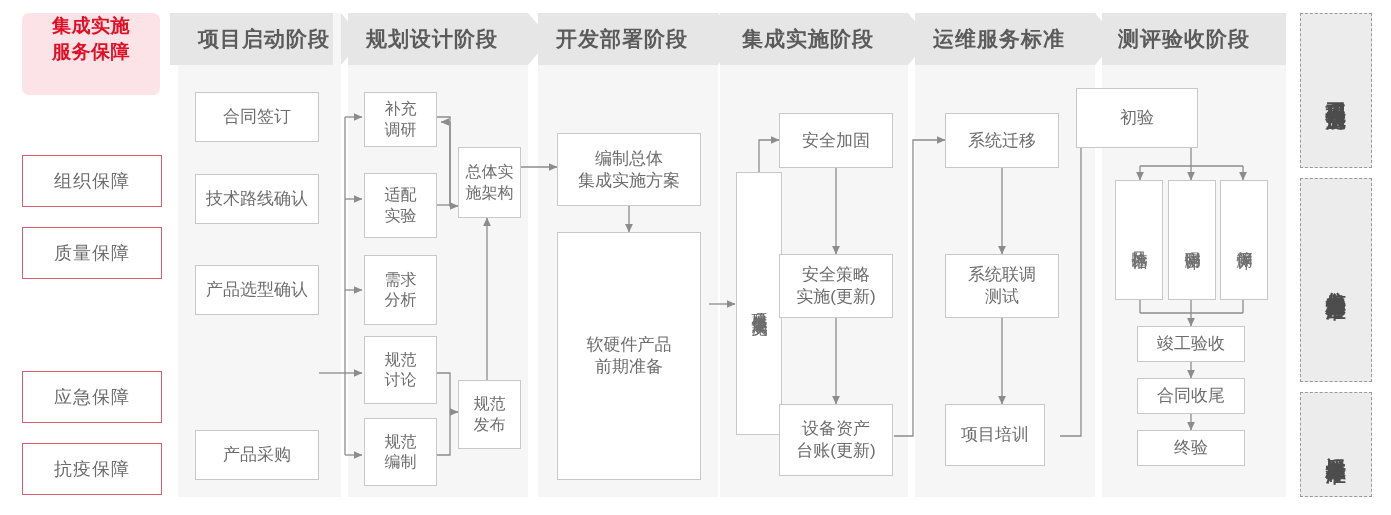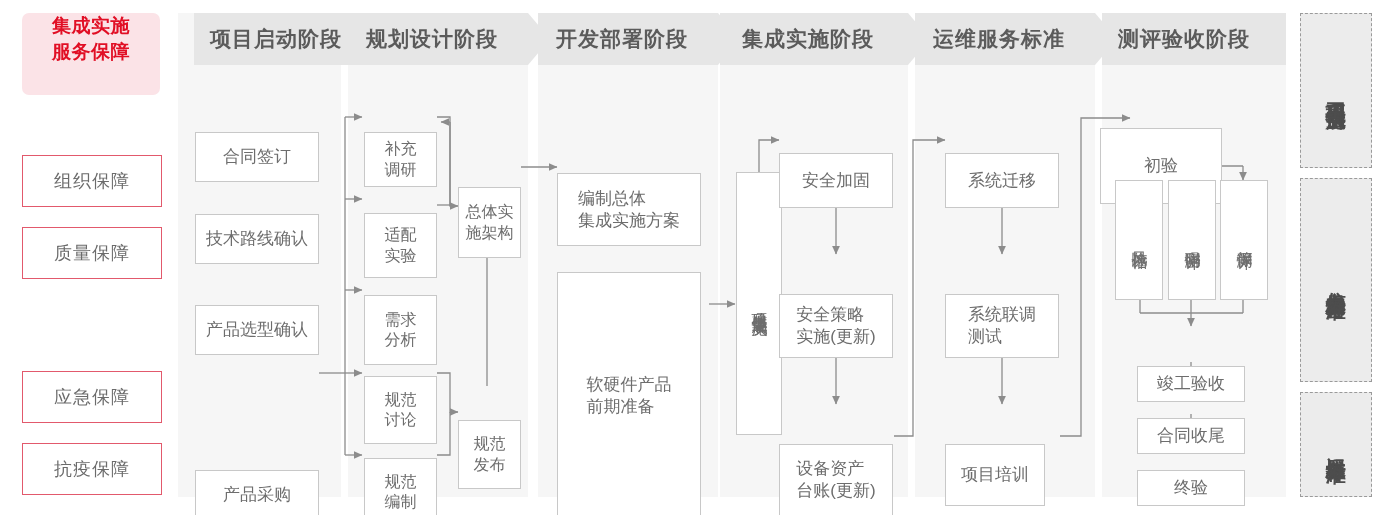--- a/index.html
+++ b/index.html
@@ -20,22 +20,22 @@
   
   .col-body{position:absolute;background:#f6f6f6;}
   .col-head{position:absolute;height:52px;background:#e6e6e6;
     display:flex;align-items:center;box-sizing:border-box;}
   .col-head .ht{font-size:21px;font-weight:bold;color:#5b5b5b;letter-spacing:1px;
     white-space:nowrap;}
   .chev{position:absolute;top:13px;width:30px;height:52px;z-index:4;}
 
   
   .pbox{position:absolute;background:#fff;border:1px solid #c8c8c8;
-    display:flex;align-items:center;justify-content:center;
-    font-size:17px;color:#6d6d6d;line-height:1.28;box-sizing:border-box;z-index:3;margin-top:40px;}
+    display:flex;align-items:center;justify-content:center;text-align:center;
+    font-size:17px;color:#6d6d6d;line-height:1.28;box-sizing:border-box;z-index:3;}
   .pbox.sm{font-size:16px;}
   .vbox{position:absolute;background:#fff;border:1px solid #c8c8c8;
     display:flex;align-items:center;justify-content:center;text-align:center;
     font-size:16px;color:#6d6d6d;box-sizing:border-box;z-index:3;
     writing-mode:vertical-rl;text-orientation:upright;letter-spacing:1px;}
 
   
   .rpanel{position:absolute;background:#ececec;border:1.5px dashed #9a9a9a;
     box-sizing:border-box;display:flex;align-items:center;justify-content:center;}
   .rpanel .vt{writing-mode:vertical-rl;text-orientation:upright;
@@ -116,21 +116,21 @@
       <div>集成实施</div>
       <div>服务保障</div>
     </div>
   </div>
   <div class="left-item" style="top:155px">组织保障</div>
   <div class="left-item" style="top:227px">质量保障</div>
   <div class="left-item" style="top:371px">应急保障</div>
   <div class="left-item" style="top:443px">抗疫保障</div>
 
   <div class="col-body" style="left:178px;top:13px;width:163px;height:484px"></div>
-  <div class="col-head" style="left:194px;top:13px;width:163px;padding-left:16px">
+  <div class="col-head" style="left:170px;top:13px;width:163px;padding-left:28px">
     <span class="ht">项目启动阶段</span>
   </div>
   <svg class="chev" style="left:341px" viewBox="0 0 30 52">
       <path d="M0,0 L22,26 L0,52 L0,0 Z" fill="#e6e6e6"></path>
     </svg>
   <div class="pbox" style="left:195px;top:92px;width:124px;height:50px">合同签订</div>
   <div class="pbox" style="left:195px;top:174px;width:124px;height:50px">技术路线确认</div>
   <div class="pbox" style="left:195px;top:265px;width:124px;height:50px">产品选型确认</div>
   <div class="pbox" style="left:195px;top:430px;width:124px;height:50px">产品采购</div>
 
@@ -204,21 +204,21 @@
   <div class="pbox" style="left:945px;top:254px;width:114px;height:64px">
     <div><span>系统联调</span><br><span>测试</span></div>
   </div>
   <div class="pbox" style="left:945px;top:113px;width:114px;height:55px">系统迁移</div>
   <div class="pbox" style="left:945px;top:404px;width:100px;height:62px">项目培训</div>
 
   <div class="col-body" style="left:1102px;top:13px;width:184px;height:484px"></div>
   <div class="col-head" style="left:1102px;top:13px;width:184px;padding-left:16px">
     <span class="ht">测评验收阶段</span>
   </div>
-  <div class="pbox" style="left:1100px;top:88px;width:122px;height:76px">初验</div>
+  <div class="pbox" style="left:1076px;top:88px;width:122px;height:60px">初验</div>
   <div class="vbox" style="left:1115px;top:180px;width:48px;height:120px">风险评估</div>
   <div class="vbox" style="left:1168px;top:180px;width:48px;height:120px">密码测评</div>
   <div class="vbox" style="left:1220px;top:180px;width:48px;height:120px">等保测评</div>
   <div class="pbox" style="left:1137px;top:326px;width:108px;height:36px">竣工验收</div>
   <div class="pbox" style="left:1137px;top:378px;width:108px;height:36px">合同收尾</div>
   <div class="pbox" style="left:1137px;top:430px;width:108px;height:36px">终验</div>
 
   <div class="rpanel" style="left:1300px;top:13px;width:72px;height:155px">
     <span class="vt">工程项目实施指引</span>
   </div>

